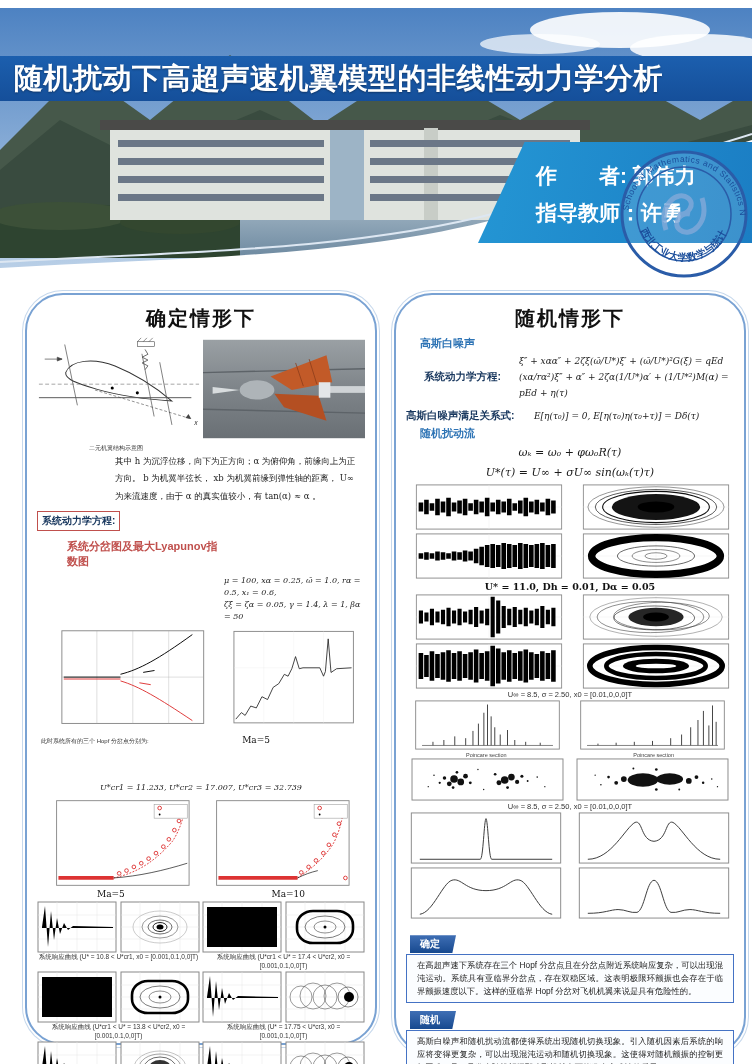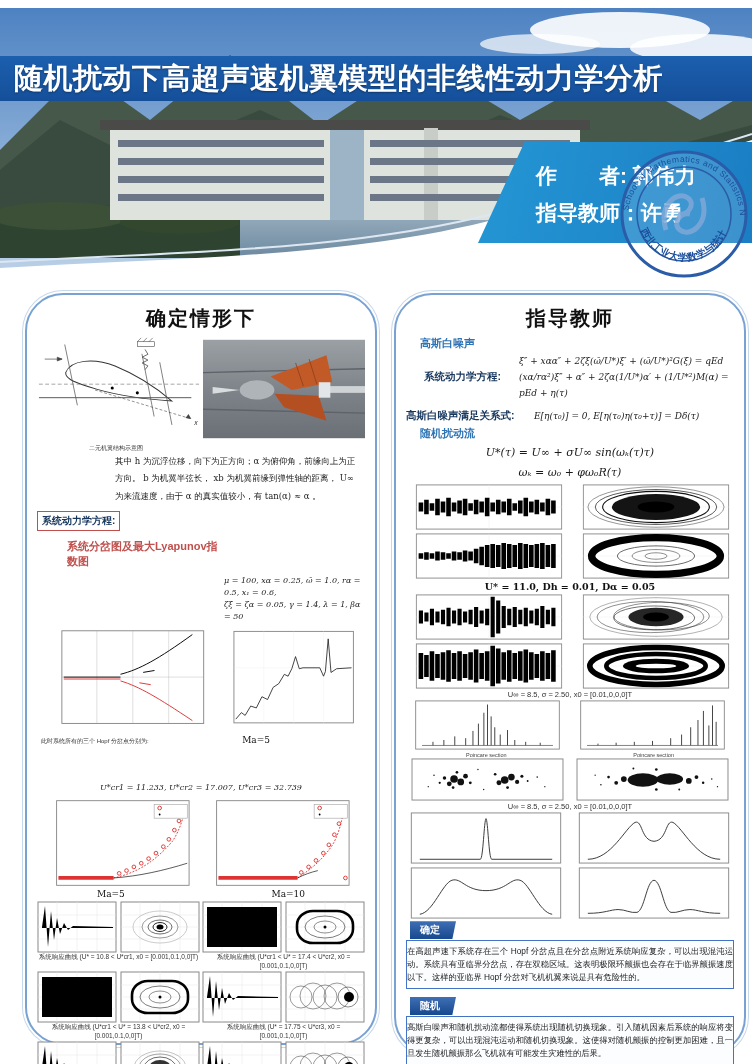--- a/index.html
+++ b/index.html
@@ -30,21 +30,21 @@
   .plot{background:#fff;}
   
   #dynbox{border:1.5px solid #c0504d;color:#17365d;font-weight:bold;font-size:10px;padding:2px 4px;align-self:center;}
   .redlabel{color:#c0504d;font-weight:bold;font-size:11px;}
   .mathsm{font-family:"DejaVu Serif",serif;font-style:italic;font-size:8px;color:#222;line-height:1.5;margin-top:36px;}
   .desc{font-size:8.5px;line-height:2.05;color:#222;width:245px;margin-left:78px;font-family:"DejaVu Serif",serif;}
   
   .ribbon{display:inline-block;background:linear-gradient(#3f6fb5,#17498f);color:#fff;font-weight:bold;font-size:10px;
           padding:2px 16px 2px 10px;clip-path:polygon(0 0,100% 0,92% 100%,0 100%);margin-left:4px;}
   .conc{border:1.5px solid #4472c4;background:#fbfdff;font-size:8.3px;line-height:1.55;color:#222;
-        padding:4px 0;text-align:justify;margin-top:1px;}
+        padding:4px 10px;text-align:justify;margin-top:1px;}
 </style>
 </head>
 <body>
 
 <svg width="0" height="0" style="position:absolute">
   <defs>
     <symbol id="frame160" viewBox="0 0 160 50">
         <rect x="1" y="1" width="158" height="48" fill="#fff" stroke="#888" stroke-width="1"></rect>
         <line x1="1" y1="25" x2="159" y2="25" stroke="#eee" stroke-width=".5"></line>
         <line x1="80" y1="1" x2="80" y2="49" stroke="#eee" stroke-width=".5"></line>
@@ -491,36 +491,36 @@
             <svg width="80" height="52">
               <use href="#ph-chain"></use>
             </svg>
           </div>
         <div class="cap" style="width:163px">系统响应曲线 (U* = 17.778 &lt; U*cr3, x0 = [0.001,0.1,0,0]T)</div>
       </div>
     </div>
   </div>
 
   <div id="rpanel" class="panel">
-    <div class="ptitle">指导教师</div>
+    <div class="ptitle">随机情形下</div>
     <div class="bluelabel">高斯白噪声</div>
     <div class="row" style="align-items:center;margin-top:2px">
       <div class="boldlabel" style="margin-left:18px">系统动力学方程:</div>
       <div style="width:215px">
         <div class="eq" style="font-size:9px">ξ″ + xαα″ + 2ζξ(ω̄/U*)ξ′ + (ω̄/U*)²G(ξ) = qEd</div>
         <div class="eq" style="font-size:9px">(xα/rα²)ξ″ + α″ + 2ζα(1/U*)α′ + (1/U*²)M(α) = pEd + η(τ)</div>
       </div>
     </div>
     <div class="row" style="align-items:center;margin-top:6px">
       <div class="boldlabel">高斯白噪声满足关系式:</div>
       <div class="eq" style="font-size:9px;width:200px">E[η(τ₀)] = 0, E[η(τ₀)η(τ₀+τ)] = Dδ(τ)</div>
     </div>
     <div class="bluelabel">随机扰动流</div>
+    <div class="eq eqc" style="font-size:11px">ωₖ = ω₀ + φω₀R(τ)</div>
     <div class="eq eqc" style="font-size:11px">U*(τ) = U∞ + σU∞ sin(ωₖ(τ)τ)</div>
-    <div class="eq eqc" style="font-size:11px">ωₖ = ω₀ + φω₀R(τ)</div>
     <div class="row" style="margin-top:2px">
         <svg width="166" height="46">
           <use href="#noise-a"></use>
         </svg>
         <svg width="156" height="46">
           <use href="#att-a"></use>
         </svg>
       </div>
     <div class="row" style="margin-top:3px">
         <svg width="166" height="46">
@@ -578,21 +578,21 @@
         </svg>
       </div>
     <div class="row" style="margin-top:3px">
         <svg width="160" height="52">
           <use href="#pdf-c"></use>
         </svg>
         <svg width="160" height="52">
           <use href="#pdf-d"></use>
         </svg>
       </div>
-    <div style="margin-top:0">
+    <div style="margin-top:14px">
       <span class="ribbon">确定</span>
       <div class="conc">在高超声速下系统存在三个 Hopf 分岔点且在分岔点附近系统响应复杂，可以出现混沌运动。系统具有亚临界分岔点，存在双稳区域。这表明极限环颤振也会存在于临界颤振速度以下。这样的亚临界 Hopf 分岔对飞机机翼来说是具有危险性的。</div>
     </div>
     <div style="margin-top:6px">
       <span class="ribbon">随机</span>
       <div class="conc">高斯白噪声和随机扰动流都使得系统出现随机切换现象。引入随机因素后系统的响应将变得更复杂，可以出现混沌运动和随机切换现象。这使得对随机颤振的控制更加困难，且一旦发生随机颤振那么飞机就有可能发生灾难性的后果。</div>
     </div>
   </div>
 
 </div>

